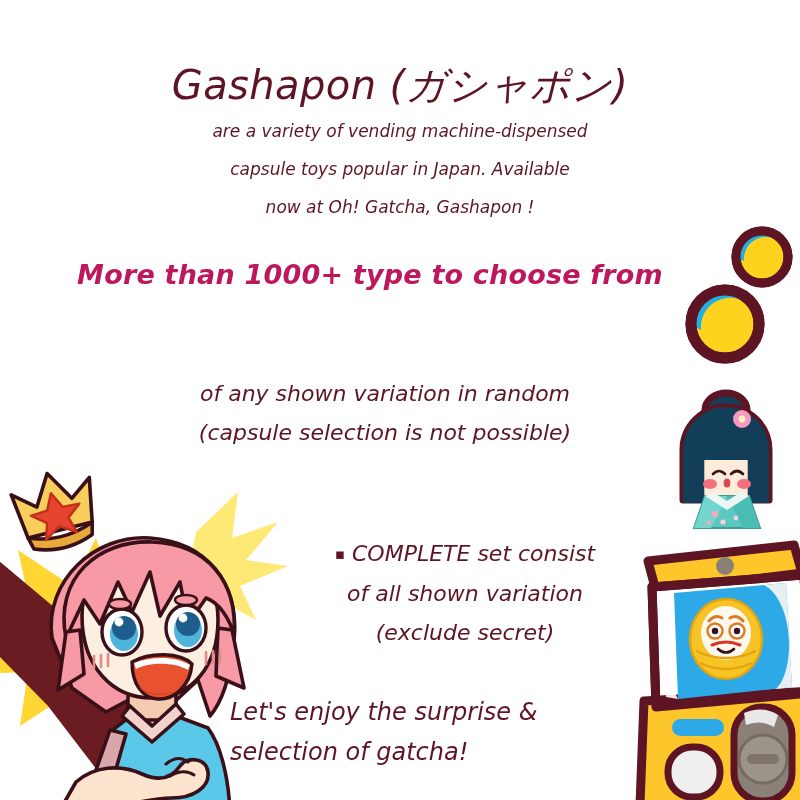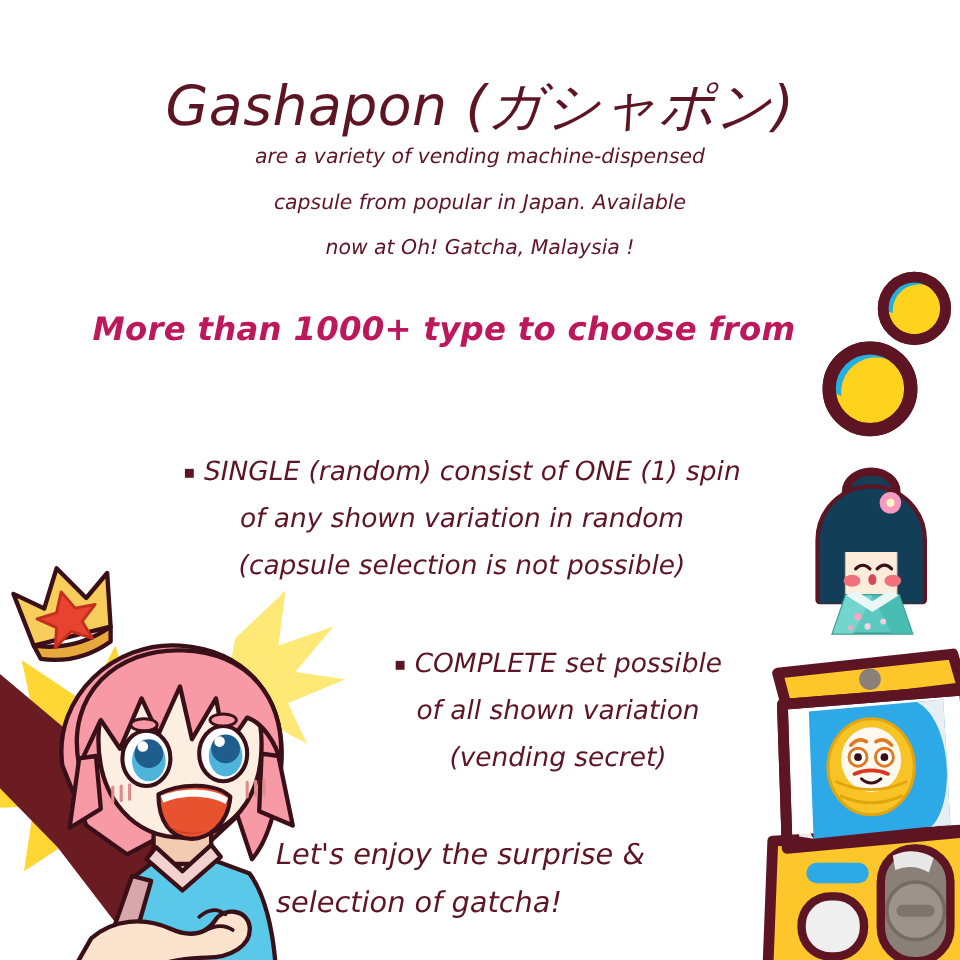--- a/index.html
+++ b/index.html
@@ -32,21 +32,21 @@
   }
   
   .content{
     position:absolute;left:0;top:0;width:800px;height:800px;
     z-index:40;pointer-events:none;
   }
   .content > *{pointer-events:auto;}
   .title{
     position:absolute;left:0;top:58px;width:800px;
     text-align:center;
-    font-size:46px;
+    font-size:40px;
     font-style:italic;
     color:#5E1523;
     letter-spacing:.4px;
     font-family:"DejaVu Sans","Liberation Sans",sans-serif;
   }
   .lede{
     position:absolute;left:108px;top:112px;width:584px;
     text-align:center;
     font-size:17px;font-style:italic;
     color:#5E1523;line-height:38px;
@@ -286,44 +286,40 @@
       <path d="M124 143 C142 136 166 136 180 145 L178 150 C164 142 140 142 126 149 Z" fill="#FFFFFF"></path>
     </svg>
   </div>
 
   <div class="content">
 
     <div class="title">Gashapon (ガシャポン)</div>
 
     <div class="lede">
       <div>are a variety of vending machine-dispensed</div>
-      <div>capsule from popular in Japan. Available</div>
-      <div>now at Oh! Gatcha, Malaysia !</div>
+      <div>capsule toys popular in Japan. Available</div>
+      <div>now at Oh! Gatcha, Gashapon !</div>
     </div>
 
     <div class="headline">
       <div>More than 1000+ type to choose from</div>
     </div>
 
     <div class="block-single">
-      <div>
-        <span class="bullet">▪</span>
-        <span>SINGLE (random) consist of ONE (1) spin</span>
-      </div>
       <div>of any shown variation in random</div>
       <div>(capsule selection is not possible)</div>
     </div>
 
     <div class="block-complete">
       <div>
         <span class="bullet">▪</span>
-        <span>COMPLETE set possible</span>
+        <span>COMPLETE set consist</span>
       </div>
       <div>of all shown variation</div>
-      <div>(vending secret)</div>
+      <div>(exclude secret)</div>
     </div>
 
     <div class="closing">
       <div>Let's enjoy the surprise &amp;</div>
       <div>selection of gatcha!</div>
     </div>
 
   </div>
 </div>
 

